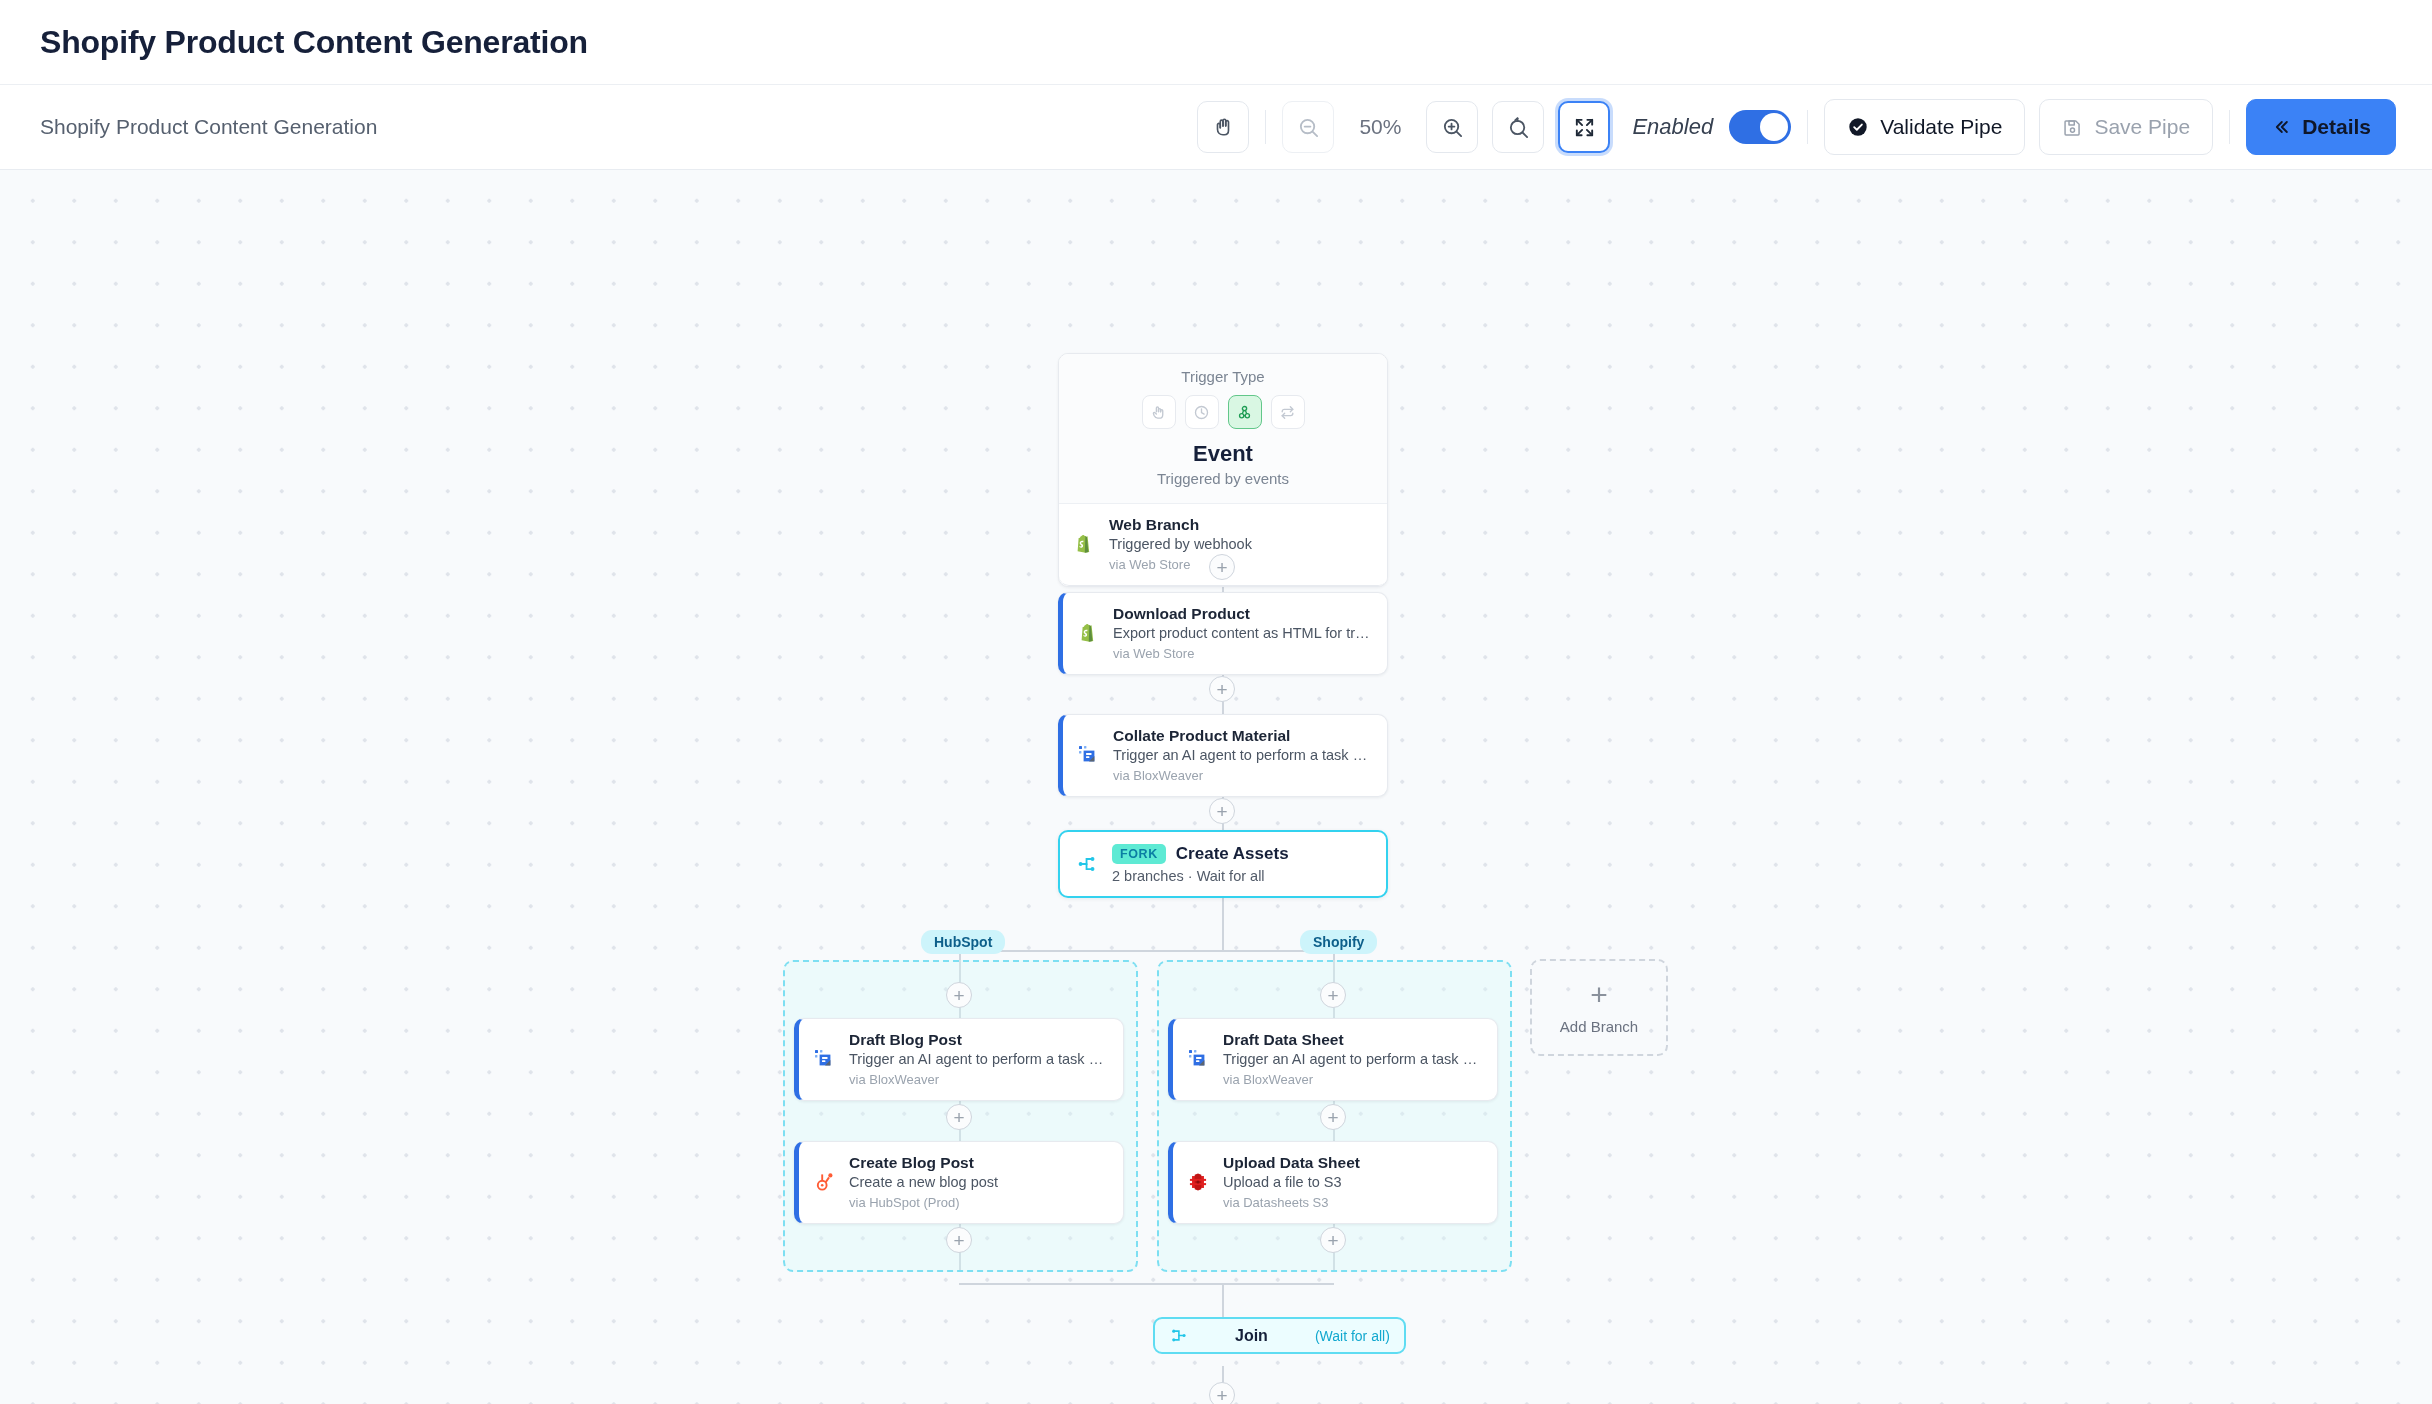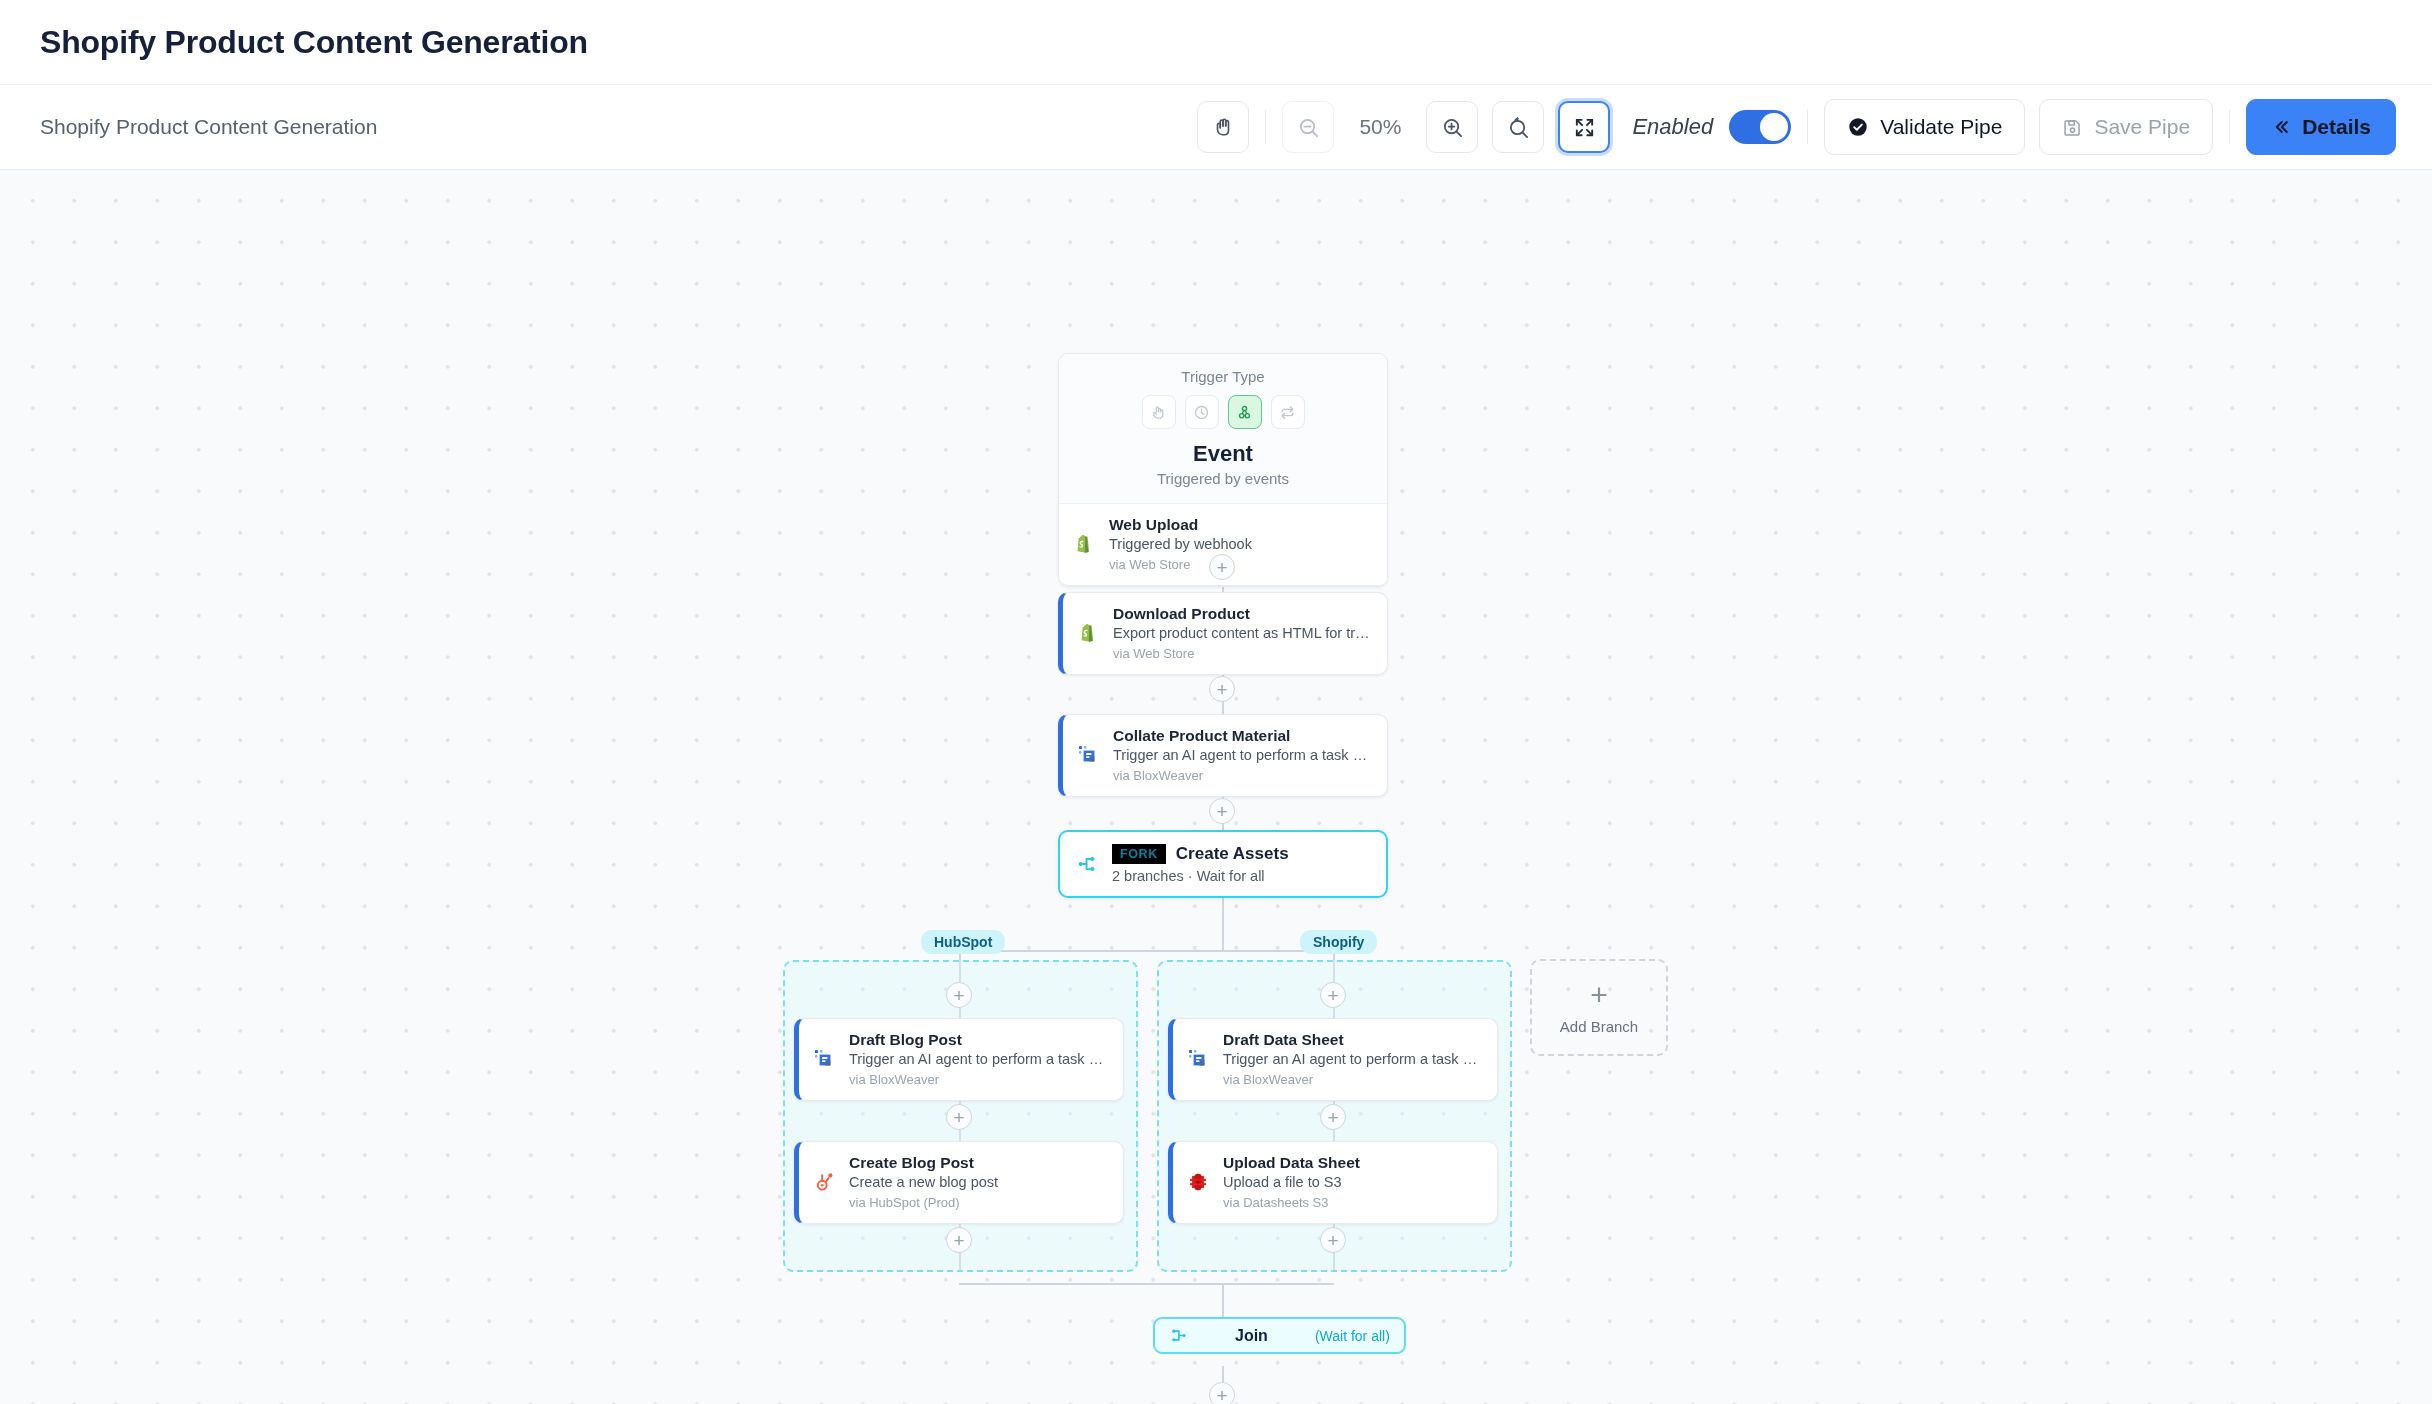--- a/index.html
+++ b/index.html
@@ -143,22 +143,22 @@
   
   .fork-card {
     width: 330px; border-radius: 10px; background: #fff;
     border: 2px solid #33d2ef;
     box-shadow: 0 1px 4px rgba(16,24,40,.07);
     display: flex; align-items: center; gap: 12px; padding: 12px 14px;
     cursor: pointer;
   }
   .fork-head { display: flex; align-items: center; gap: 10px; }
   .fork-badge {
-    background: #000000; color: #0b7ea3; font-size: 12.5px; font-weight: bold;
-    letter-spacing: .6px; padding: 3px 8px; border-radius: 0; text-align: center;
+    background: #5eead4; color: #0b7ea3; font-size: 12.5px; font-weight: bold;
+    letter-spacing: .6px; padding: 3px 8px; border-radius: 5px; text-align: center;
   }
   .fork-title { font-size: 17px; font-weight: bold; color: #16203a; }
   .fork-sub { font-size: 14.5px; color: #525b69; margin-top: 4px; }
 
   
   .branch-pill {
     position: absolute; background: #cdf4fb; color: #0d5f8a;
     font-size: 14px; font-weight: bold; padding: 4px 13px; border-radius: 11px;
     z-index: 5; white-space: nowrap;
   }
@@ -365,21 +365,21 @@
       </div>
       <div class="step-card flat">
         <div class="step-ico">
           <svg width="24" height="24" viewBox="0 0 24 24">
             <path d="M15.6 4.6c-.1-.1-.3-.1-.4-.1l-.9.2s-.6-.6-.7-.7c-.1-.1-.3-.1-.4-.1l-.5.2c-.3-.8-.8-1.2-1.5-1.2-.6 0-1.2.4-1.7 1.2-.6.3-1.2.7-1.5 1.6l-1 .3c-.3.1-.3.1-.4.4L5.6 19.3l8 1.5 3.6-.9-1.6-15.3z" fill="#95bf47"></path>
             <path d="M15.2 4.7l-.9.2s-.6-.6-.7-.7c0 0-.1-.1-.2-.1l-.6 16.7 3.6-.9-1.6-15.3c.5.1.5.1.4.1z" fill="#5e8e3e"></path>
             <path d="M11.6 8.8l-.5 1.6s-.5-.3-1.2-.2c-.9.1-.9.7-.9.8.1.7 1.9 1 2.1 2.6.1 1.3-.6 2.1-1.7 2.2-1.3.1-2-.7-2-.7l.3-1.2s.7.5 1.3.5c.4 0 .5-.4.5-.6-.1-.9-1.6-.9-1.8-2.3-.2-1.3.7-2.6 2.5-2.7.7-.1 1.1.1 1.3 0z" fill="#fff"></path>
           </svg>
         </div>
         <div class="step-txt">
-          <div class="step-title">Web Upload</div>
+          <div class="step-title">Web Branch</div>
           <div class="step-desc">Triggered by webhook</div>
           <div class="step-via">via Web Store</div>
         </div>
       </div>
     </div>
   </div>
 
   <div class="node" style="left:1058px; top:422px;">
     <div class="step-card">
       <div class="step-ico">

